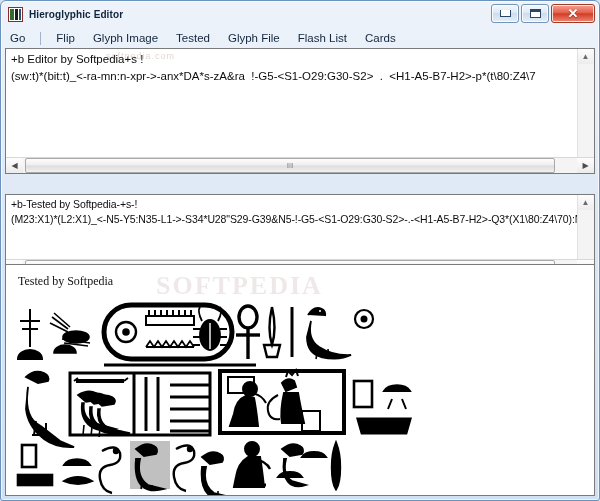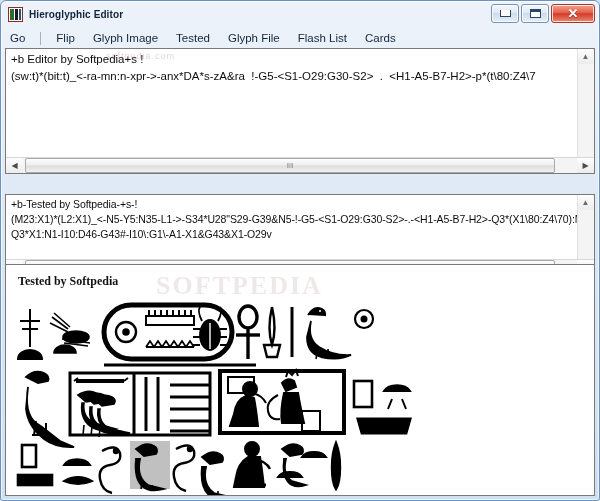--- a/index.html
+++ b/index.html
@@ -100,21 +100,21 @@
   .vs-arrow{
     width:15px;height:15px;display:flex;align-items:center;justify-content:center;
     background:linear-gradient(180deg,#fdfdfd,#ececec);
   }
   .vs-arrow span{font-size:8px;color:#6a6a6a;line-height:1;}
   
   #panel1{position:absolute;left:0;top:0;right:0;height:126px;}
   #panel2{position:absolute;left:0;top:130px;right:0;height:82px;margin-top:16px;}
   #panel3{position:absolute;left:0;top:216px;right:0;bottom:0;}
   .render-head{
-    font-size:12px;font-weight:bold;color:#121212;
+    font-size:12px;font-weight:normal;color:#121212;
     font-family:"Liberation Serif",serif;
     padding:9px 0 6px 12px;
   }
   .glyph-area{position:absolute;left:0;right:0;top:34px;bottom:0;overflow:hidden;}
   .wm{
     position:absolute;left:150px;top:6px;
     font-size:26px;font-weight:bold;color:rgba(150,120,110,.16);
     letter-spacing:2px;pointer-events:none;font-family:"Liberation Serif",serif;
   }
   .wm2{
@@ -183,21 +183,20 @@
         <div class="sb-arrow">
             <span>▶</span>
           </div>
       </div>
     </div>
 
     <div class="panel" id="panel2">
       <div class="panel-inner">
         <div class="code-text small">+b-Tested by Softpedia-+s-!</div>
         <div class="code-text small" style="padding-top:0">(M23:X1)*(L2:X1)_&lt;-N5-Y5:N35-L1-&gt;-S34*U28"S29-G39&amp;N5-!-G5-&lt;S1-O29:G30-S2&gt;-.-&lt;H1-A5-B7-H2&gt;-Q3*(X1\80:Z4\70):N1</div>
-        <div class="code-text small" style="padding-top:0">Q3*X1:N1-I10:D46-G43#-I10\:G1\-A1-X1&amp;G43&amp;X1-O29v</div>
       </div>
       <div class="vscroll-stub">
         <div class="vs-arrow">
             <span>▲</span>
           </div>
       </div>
       <div class="hscroll">
         <div class="sb-arrow">
             <span>◀</span>
           </div>

